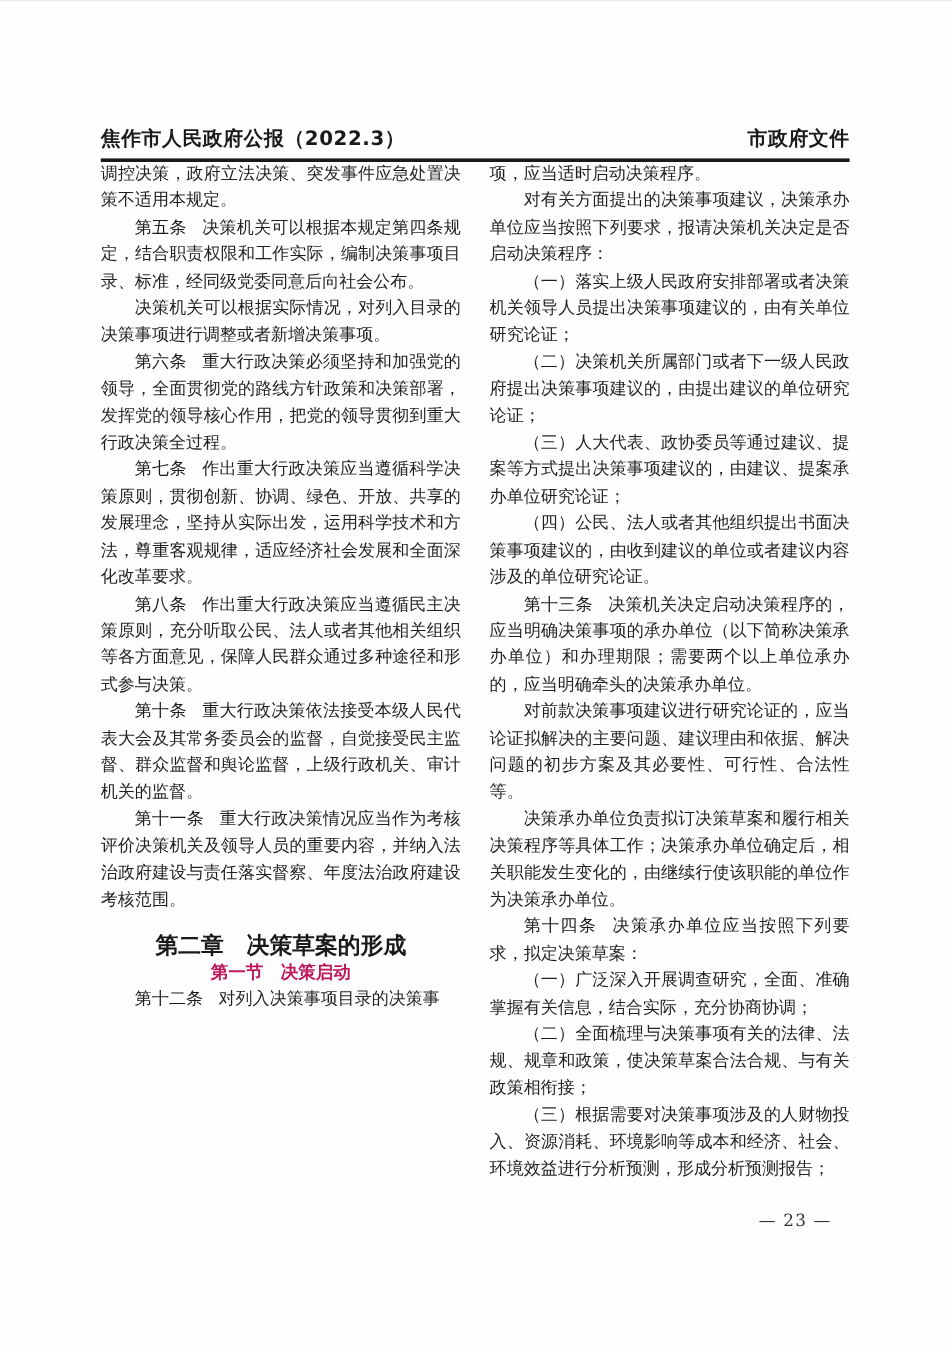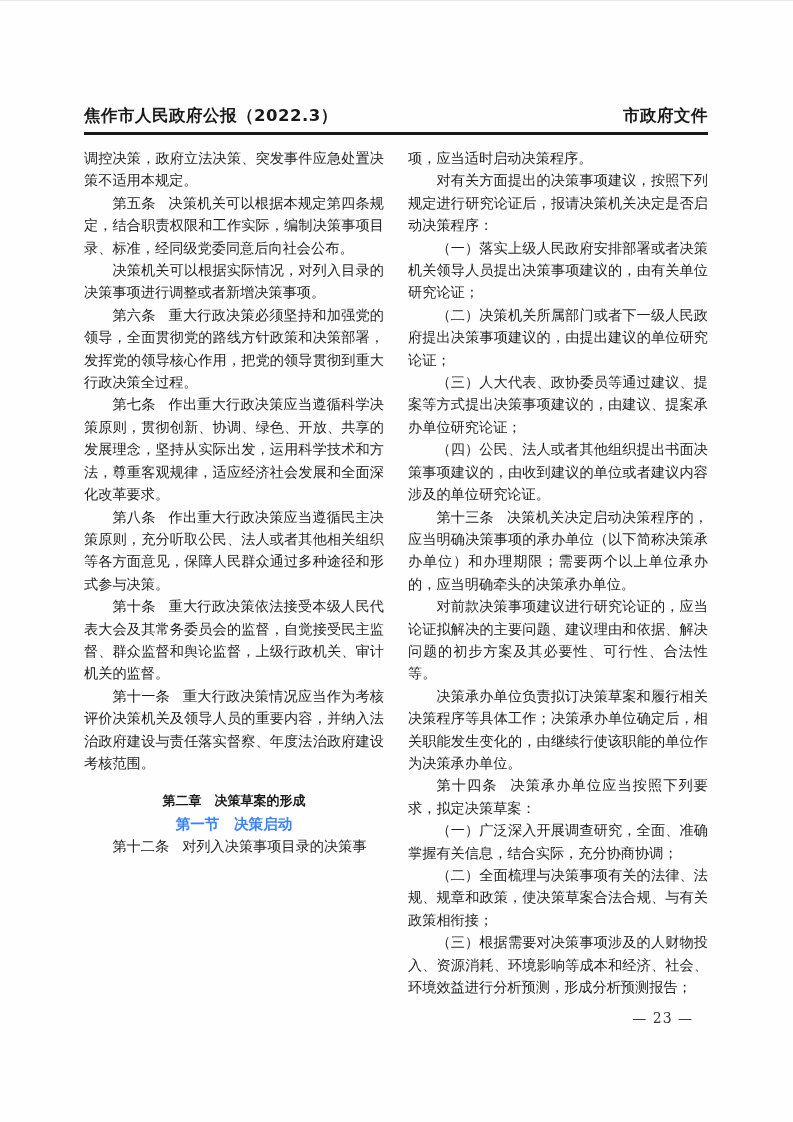--- a/index.html
+++ b/index.html
@@ -20,21 +20,21 @@
     display: flex; justify-content: space-between; align-items: flex-end;
     font-family: "DejaVu Sans", sans-serif;
     font-weight: bold; font-size: 16.5px; line-height: 20px;
     color: #1a1a1a; letter-spacing: 0.5px;
   }
   .header-rule {
     position: absolute; left: 84px; top: 132px; width: 624px; height: 2.5px;
     background: #191919;
   }
   .columns {
-    position: absolute; left: 84px; top: 147px; width: 624px;
+    position: absolute; left: 84px; top: 134px; width: 624px;
     display: flex; gap: 24px;
   }
   .col { width: 300px; }
   .col p {
     margin: 0;
     font-size: 14.2px;
     line-height: 22.4px;
     text-align: justify;
     text-justify: inter-ideograph;
     word-break: break-all;
@@ -43,26 +43,26 @@
   .col p .article-label {
     font-family: "DejaVu Sans", sans-serif;
     font-weight: normal;
     margin-right: 13px;
     color: #1a1a1a;
   }
   .col p.chapter {
     margin-top: 16px;
     text-align: center; text-indent: 0;
     font-family: "DejaVu Sans", sans-serif;
-    font-weight: bold; font-size: 13px; color: #1a1a1a;
+    font-weight: bold; font-size: 19px; color: #1a1a1a;
   }
   .col p.section {
     text-align: center; text-indent: 0;
     font-family: "DejaVu Sans", sans-serif;
-    font-weight: bold; font-size: 14.6px; color: #3b82f6;
+    font-weight: bold; font-size: 14.6px; color: #be185d;
   }
   .col p.gap-before { }
   .page-footer {
     position: absolute; top: 1010px; right: 100px;
     font-family: "DejaVu Serif", serif;
     font-size: 14px; color: #333;
     letter-spacing: 1px;
   }
 </style>
 </head>
@@ -86,21 +86,21 @@
       <p class="indent"><b class="article-label">第七条</b><span>作出重大行政决策应当遵循科学决策原则，贯彻创新、协调、绿色、开放、共享的发展理念，坚持从实际出发，运用科学技术和方法，尊重客观规律，适应经济社会发展和全面深化改革要求。</span></p>
       <p class="indent"><b class="article-label">第八条</b><span>作出重大行政决策应当遵循民主决策原则，充分听取公民、法人或者其他相关组织等各方面意见，保障人民群众通过多种途径和形式参与决策。</span></p>
       <p class="indent"><b class="article-label">第十条</b><span>重大行政决策依法接受本级人民代表大会及其常务委员会的监督，自觉接受民主监督、群众监督和舆论监督，上级行政机关、审计机关的监督。</span></p>
       <p class="indent"><b class="article-label">第十一条</b><span>重大行政决策情况应当作为考核评价决策机关及领导人员的重要内容，并纳入法治政府建设与责任落实督察、年度法治政府建设考核范围。</span></p>
       <p class="chapter">第二章　决策草案的形成</p>
       <p class="section">第一节　决策启动</p>
       <p class="indent gap-before"><b class="article-label">第十二条</b><span>对列入决策事项目录的决策事</span></p>
     </div>
   <div class="col" id="right-col">
       <p class="">项，应当适时启动决策程序。</p>
-      <p class="indent">对有关方面提出的决策事项建议，按照下列规定进行研究论证后，报请决策机关决定是否启动决策程序：</p>
+      <p class="indent">对有关方面提出的决策事项建议，决策承办单位应当按照下列要求，报请决策机关决定是否启动决策程序：</p>
       <p class="indent">（一）落实上级人民政府安排部署或者决策机关领导人员提出决策事项建议的，由有关单位研究论证；</p>
       <p class="indent">（二）决策机关所属部门或者下一级人民政府提出决策事项建议的，由提出建议的单位研究论证；</p>
       <p class="indent">（三）人大代表、政协委员等通过建议、提案等方式提出决策事项建议的，由建议、提案承办单位研究论证；</p>
       <p class="indent">（四）公民、法人或者其他组织提出书面决策事项建议的，由收到建议的单位或者建议内容涉及的单位研究论证。</p>
       <p class="indent"><b class="article-label">第十三条</b><span>决策机关决定启动决策程序的，应当明确决策事项的承办单位（以下简称决策承办单位）和办理期限；需要两个以上单位承办的，应当明确牵头的决策承办单位。</span></p>
       <p class="indent">对前款决策事项建议进行研究论证的，应当论证拟解决的主要问题、建议理由和依据、解决问题的初步方案及其必要性、可行性、合法性等。</p>
       <p class="indent">决策承办单位负责拟订决策草案和履行相关决策程序等具体工作；决策承办单位确定后，相关职能发生变化的，由继续行使该职能的单位作为决策承办单位。</p>
       <p class="indent"><b class="article-label">第十四条</b><span>决策承办单位应当按照下列要求，拟定决策草案：</span></p>
       <p class="indent">（一）广泛深入开展调查研究，全面、准确掌握有关信息，结合实际，充分协商协调；</p>
       <p class="indent">（二）全面梳理与决策事项有关的法律、法规、规章和政策，使决策草案合法合规、与有关政策相衔接；</p>

